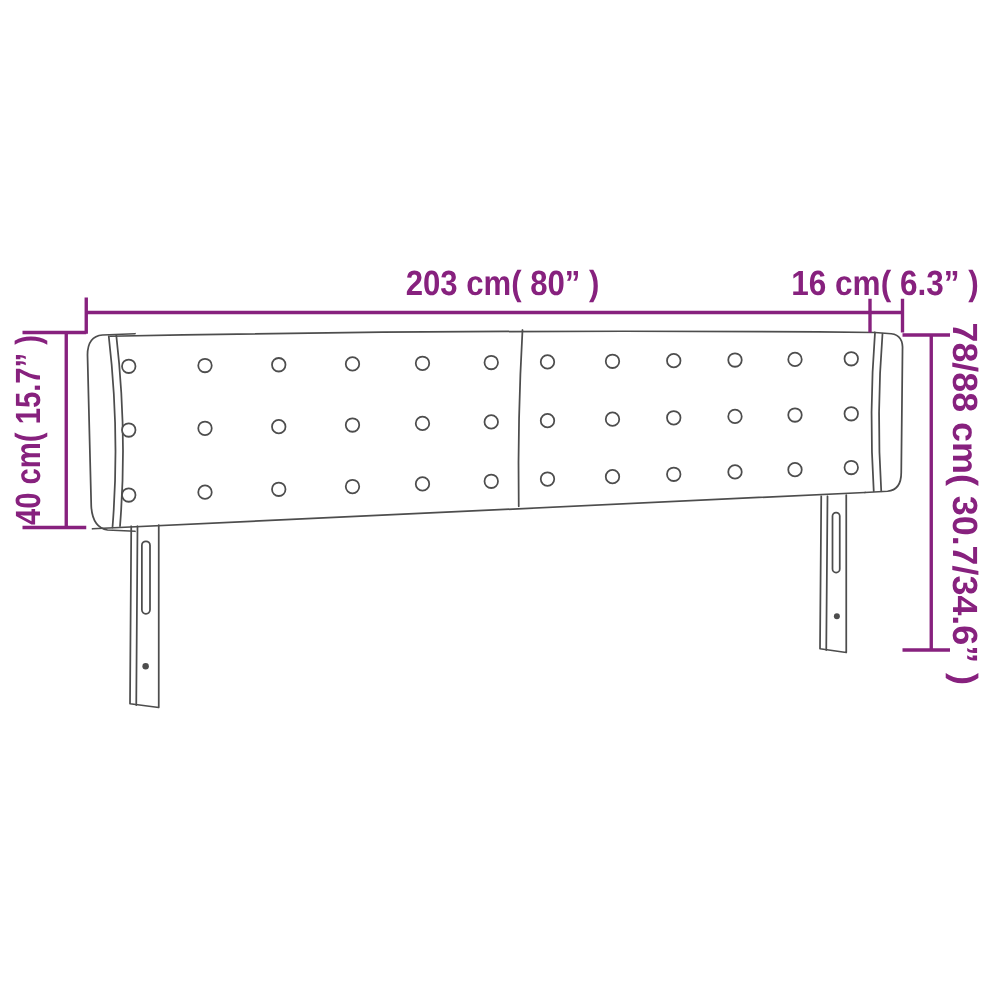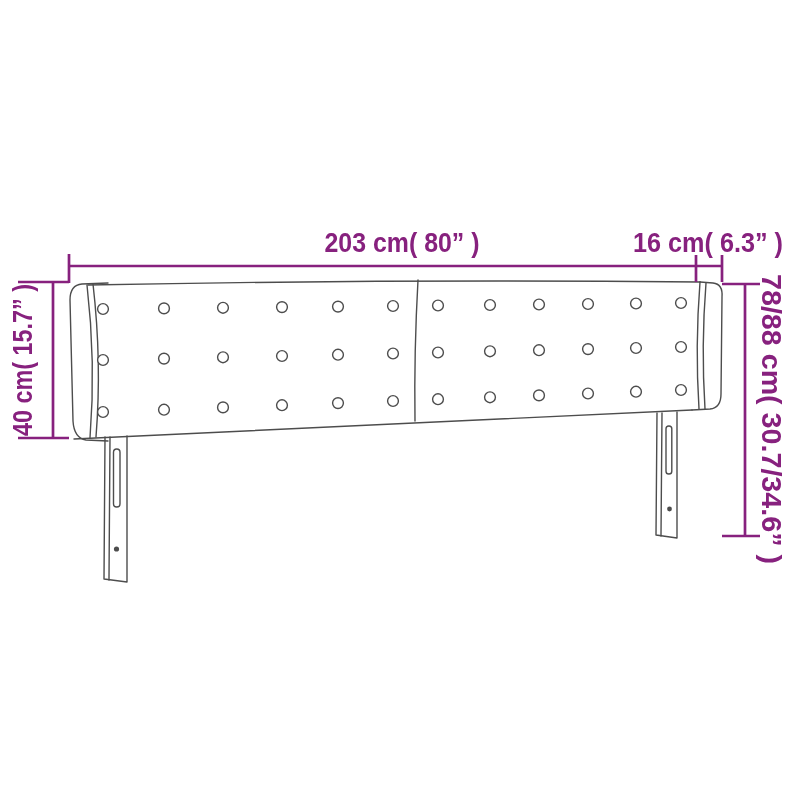--- a/index.html
+++ b/index.html
@@ -1,16 +1,16 @@
 <!DOCTYPE html>
 <html style="--accent: #87217E; --line: #4D4D4D; --bg: #FFFFFF;"><head>
 <meta charset="utf-8">
 <style>
   html,body{margin:0;padding:0;background:#fff;}
-  .canvas{position:relative;width:800px;height:692px;background:var(--bg,#fff);overflow:hidden;margin-top:16px;}
+  .canvas{position:relative;width:800px;height:692px;background:var(--bg,#fff);overflow:hidden;}
   svg{position:absolute;left:0;top:0;}
   .art path,.art rect{fill:none;stroke:var(--line,#4d4d4d);stroke-width:1.4;stroke-linecap:round;stroke-linejoin:round;}
   .art circle{fill:#fff;stroke:var(--line,#4d4d4d);stroke-width:1.4;}
   .art circle.hole{fill:var(--line,#4d4d4d);stroke:none;}
   .dim line{stroke:var(--accent,#87217e);stroke-width:2.7;}
   .dim text{fill:var(--accent,#87217e);font-family:"Liberation Sans",sans-serif;font-weight:bold;font-size:28px;}
 </style>
 </head>
 <body>
 

